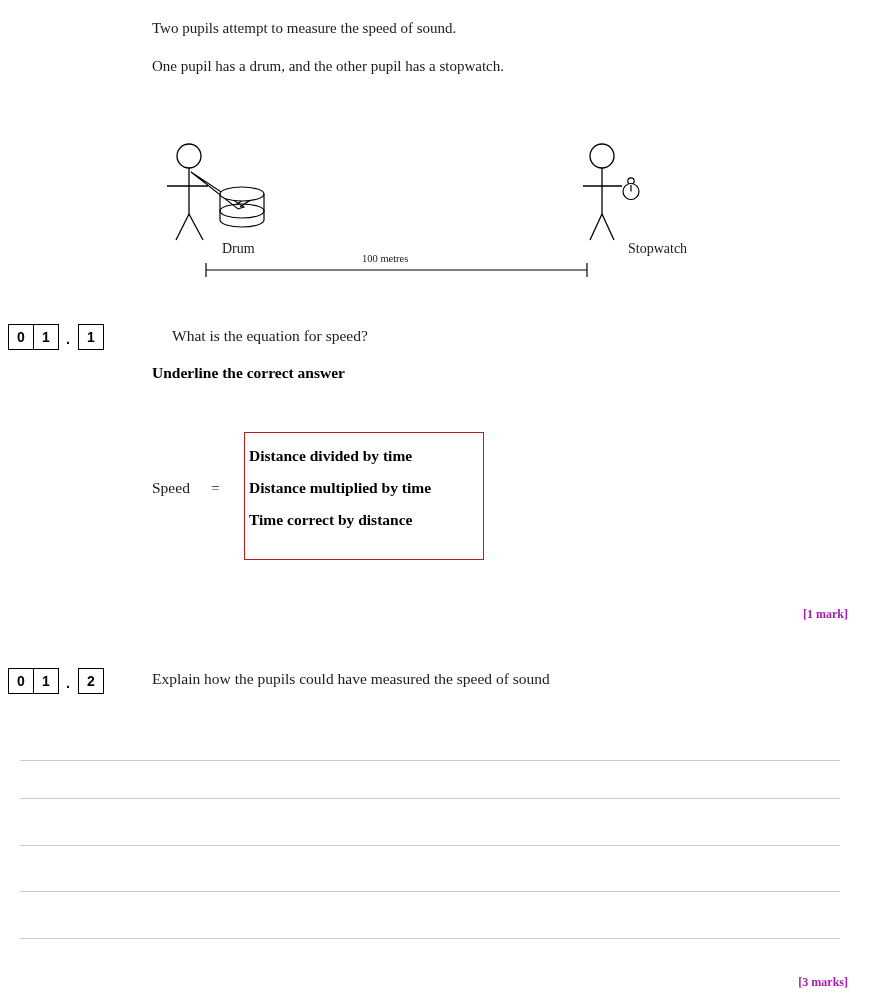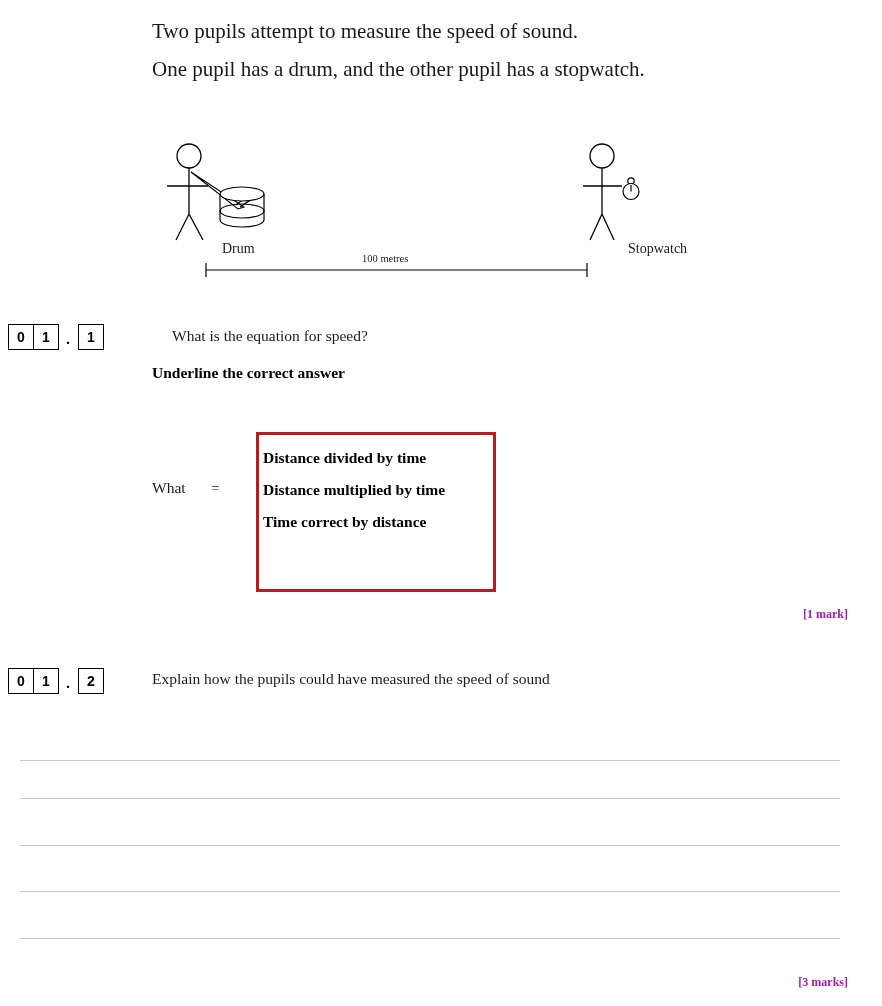--- a/index.html
+++ b/index.html
@@ -13,21 +13,21 @@
     position: relative;
     font-family: "Liberation Serif", "DejaVu Serif", serif;
     color: #000000;
     overflow: hidden;
   }
 
   
   .intro-line {
     position: absolute;
     left: 152px;
-    font-size: 21px;
+    font-size: 15px;
     line-height: 1.2;
     white-space: nowrap;
     color: #1a1a1a;
   }
   #intro-0 { top: 19px; }
   #intro-1 { top: 57px; }
 
   
   #diagram {
     position: absolute;
@@ -108,25 +108,25 @@
   }
   #speed-equals {
     position: absolute;
     left: 211px;
     top: 479px;
     font-size: 15.5px;
     color: #1a1a1a;
   }
   #answer-box {
     position: absolute;
-    left: 256px;
+    left: 244px;
     top: 432px;
     width: 240px;
-    height: 160px;
-    border: 3px solid #b91c1c;
+    height: 128px;
+    border: 1px solid #b91c1c;
     box-sizing: border-box;
     background: #ffffff;
   }
   #answer-box .opt {
     position: absolute;
     left: 4px;
     font-weight: bold;
     font-size: 15.5px;
     white-space: nowrap;
     color: #000000;
@@ -219,21 +219,21 @@
   <div class="cell">0</div>
   <div class="cell">1</div>
   <div class="dot">.</div>
   <div class="cell">1</div>
 </div>
 
 <div class="q-text" id="q1-prompt">What is the equation for speed?</div>
 
 <div class="q-text bold" id="q1-underline">Underline the correct answer</div>
 
-<div id="speed-label">What</div>
+<div id="speed-label">Speed</div>
 
 <div id="speed-equals">=</div>
 
 <div id="answer-box">
   <div class="opt">Distance divided by time</div>
   <div class="opt">Distance multiplied by time</div>
   <div class="opt">Time correct by distance</div>
 </div>
 
 <div class="marks" id="marks-1">[1 mark]</div>

